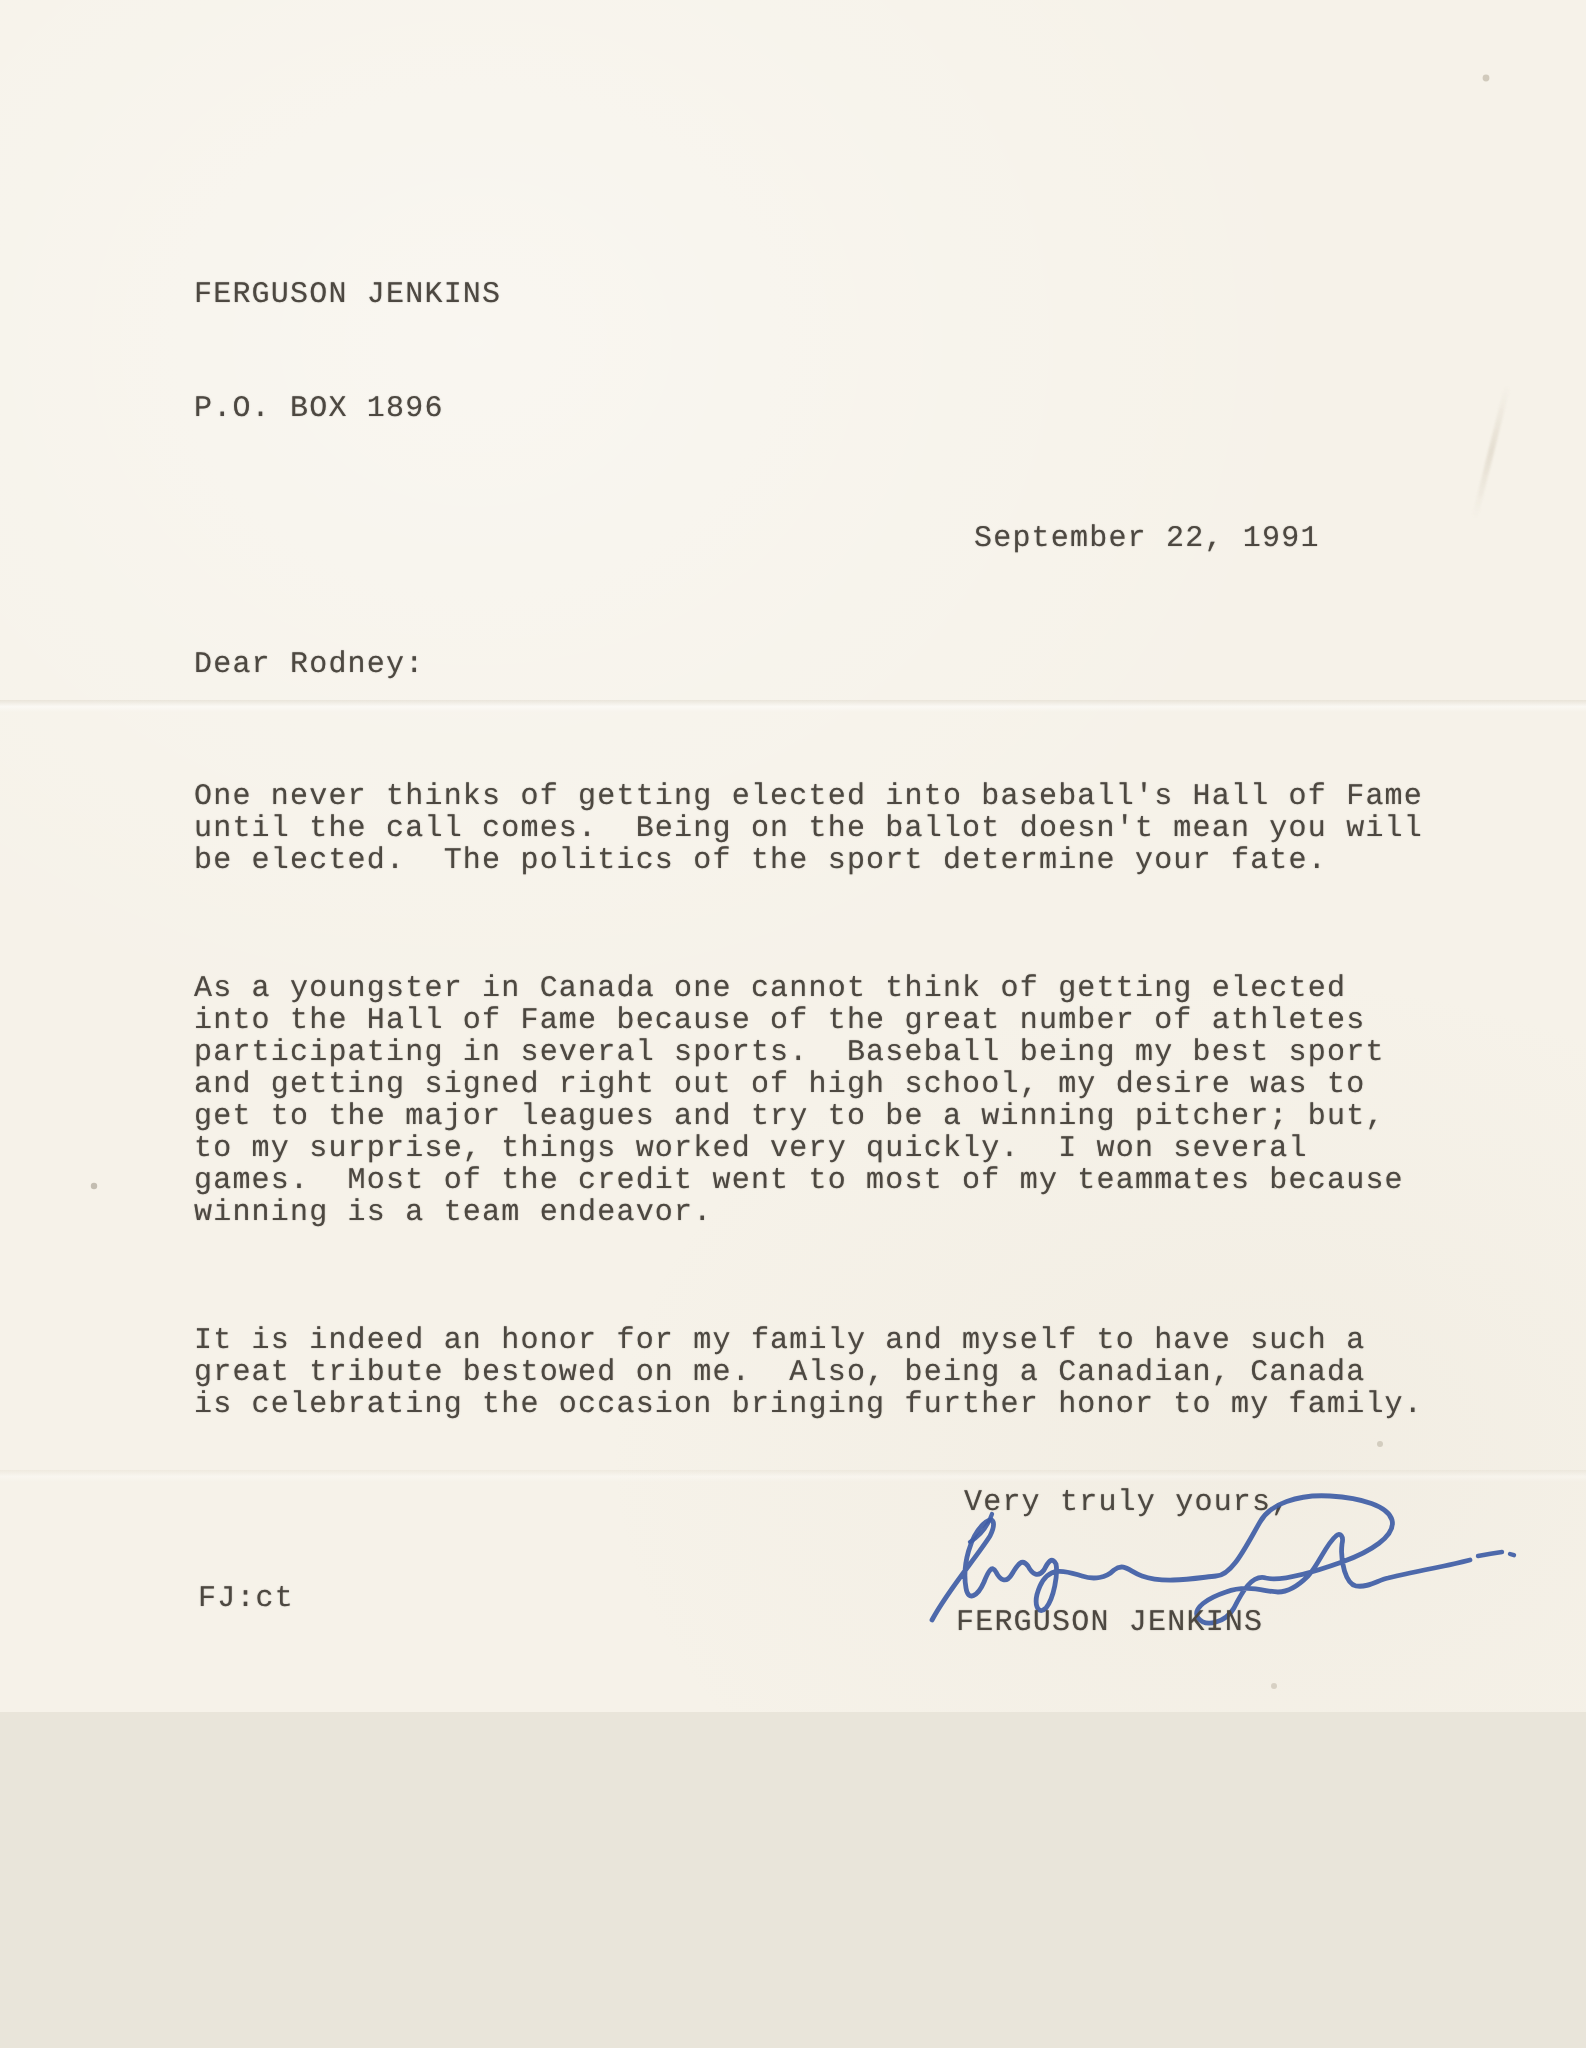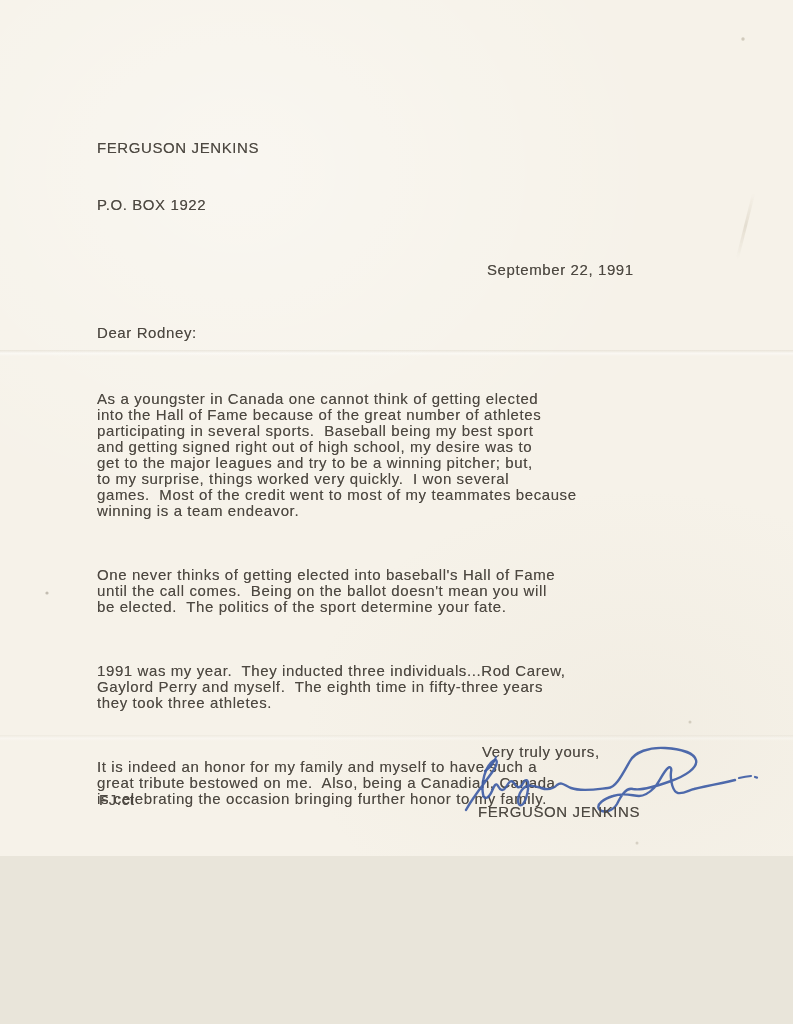--- a/index.html
+++ b/index.html
@@ -11,21 +11,21 @@
   .page{
     position:relative;
     width:793px;height:856px;
     margin:0 auto;
     overflow:hidden;
     background:
       radial-gradient(90% 70% at 30% 20%, rgba(255,255,255,0.35), rgba(255,255,255,0) 60%),
       radial-gradient(60% 40% at 80% 85%, rgba(205,195,172,0.10), rgba(205,195,172,0) 70%),
       radial-gradient(130% 110% at 50% 45%, rgba(0,0,0,0) 68%, rgba(150,138,115,0.10) 100%),
       var(--paper-bg);
-    font-family:Liberation Sans, sans-serif;
+    font-family:Liberation Mono, monospace;
     color:var(--ink);
   }
   .typed{
     position:absolute;
     font-size:15px;
     line-height:16px;
     letter-spacing:0.6px;
     white-space:pre;
     color:var(--ink);
     text-shadow:0 0 0.6px rgba(77,72,65,0.55);
@@ -83,42 +83,39 @@
 
 <div class="page">
 
   <div class="crease crease-1"></div>
   <div class="crease crease-2"></div>
   <div class="wrinkle"></div>
   <div class="specks"></div>
 
   <div class="typed sender">
     <div>FERGUSON JENKINS</div>
-    <div>P.O. BOX 1922</div>
+    <div>P.O. BOX 1896</div>
   </div>
 
   <div class="typed date">September 22, 1991</div>
 
   <div class="typed salutation">Dear Rodney:</div>
 
   <div class="typed body">
+    <p>One never thinks of getting elected into baseball's Hall of Fame
+until the call comes.  Being on the ballot doesn't mean you will
+be elected.  The politics of the sport determine your fate.</p>
     <p>As a youngster in Canada one cannot think of getting elected
 into the Hall of Fame because of the great number of athletes
 participating in several sports.  Baseball being my best sport
 and getting signed right out of high school, my desire was to
 get to the major leagues and try to be a winning pitcher; but,
 to my surprise, things worked very quickly.  I won several
 games.  Most of the credit went to most of my teammates because
 winning is a team endeavor.</p>
-    <p>One never thinks of getting elected into baseball's Hall of Fame
-until the call comes.  Being on the ballot doesn't mean you will
-be elected.  The politics of the sport determine your fate.</p>
-    <p>1991 was my year.  They inducted three individuals...Rod Carew,
-Gaylord Perry and myself.  The eighth time in fifty-three years
-they took three athletes.</p>
     <p>It is indeed an honor for my family and myself to have such a
 great tribute bestowed on me.  Also, being a Canadian, Canada
 is celebrating the occasion bringing further honor to my family.</p>
   </div>
 
   <div class="typed closing">Very truly yours,</div>
 
   <svg class="signature" viewBox="0 0 330 78" xmlns="http://www.w3.org/2000/svg" aria-hidden="true">
     <path stroke-width="2.1" d="M66,14 C64,20 60,25 55,28"></path>
     <path stroke-width="2.4" d="

